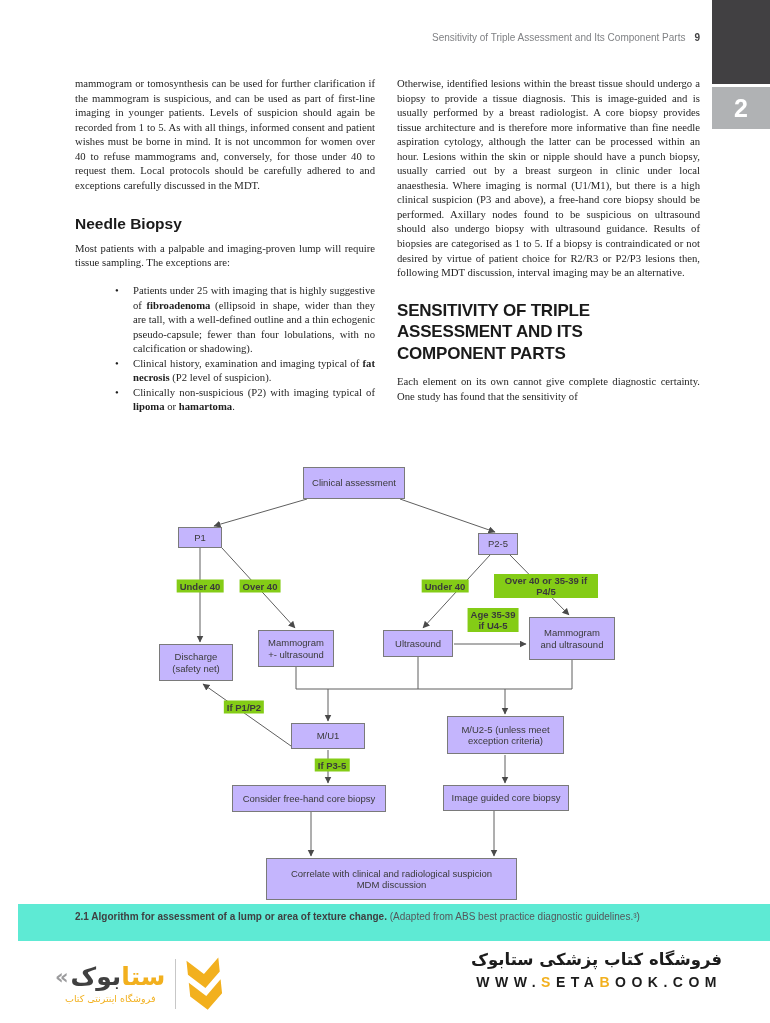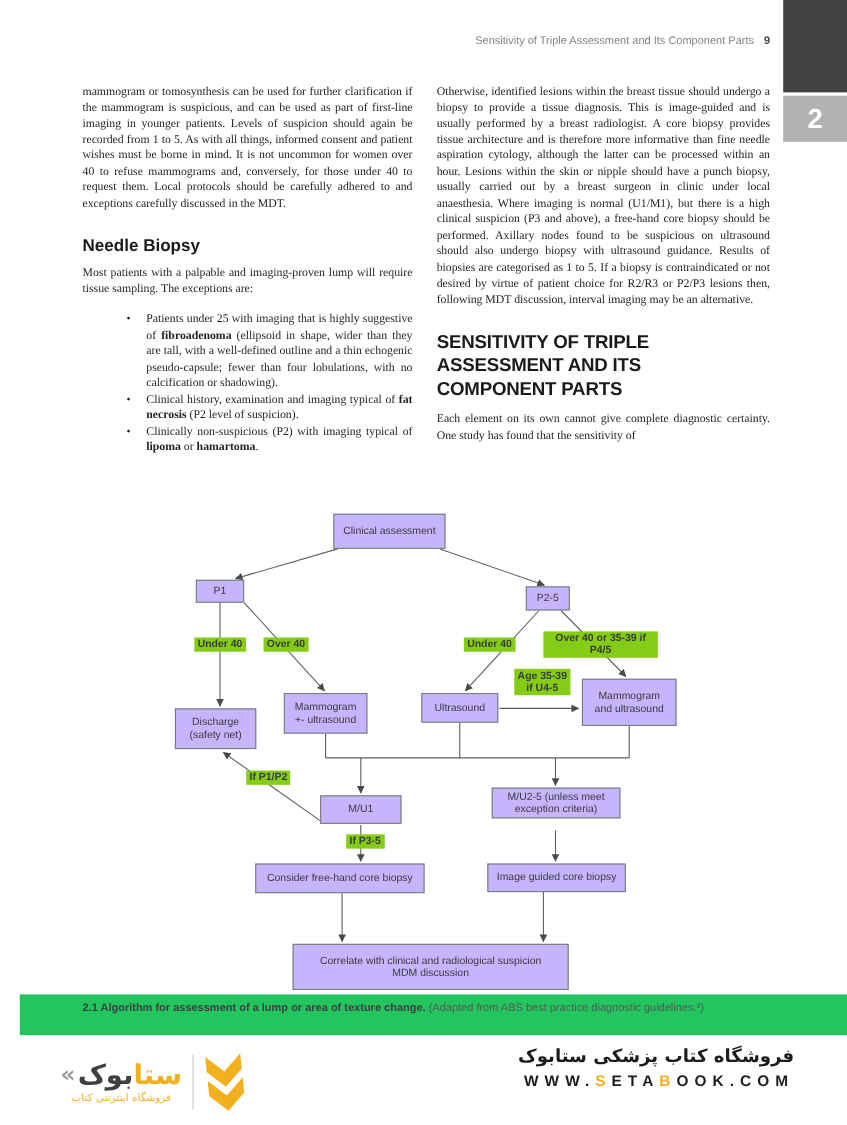--- a/index.html
+++ b/index.html
@@ -36,21 +36,21 @@
     font-family:"Liberation Sans",sans-serif;font-size:9.5px;color:#3a3a3a;}
   .flow svg{position:absolute;left:0;top:0;z-index:1;}
   .fnode{position:absolute;box-sizing:border-box;border:1px solid #7a7a7a;background:#c4b5fd;
     display:flex;align-items:center;justify-content:center;text-align:center;
     white-space:pre-line;line-height:11.5px;z-index:2;padding:1px 2px;}
   .flabel{position:absolute;transform:translate(-50%,-50%);background:#84cc16;
     font-weight:bold;white-space:pre-line;text-align:center;line-height:11px;
     z-index:3;padding:1px 3px;}
 
   
-  .caption-band{position:absolute;left:18px;top:904px;width:752px;height:37px;background:#22c55e;
+  .caption-band{position:absolute;left:18px;top:904px;width:752px;height:37px;background:#5eead4;
     box-sizing:border-box;padding:6px 70px 0 57px;
     font-family:"Liberation Sans",sans-serif;font-size:10px;line-height:13px;
     color:#55565a;text-align:justify;}
   .caption-band .cap-bold{font-weight:bold;color:#3f3f41;}
 
   
   .footer-right{position:absolute;right:48px;top:950px;text-align:right;
     font-family:"DejaVu Sans",sans-serif;}
   .store-fa{font-size:16.5px;font-weight:bold;color:#1c1c1c;direction:rtl;}
   .url{margin-top:5px;font-family:"Liberation Sans",sans-serif;font-weight:bold;
@@ -142,21 +142,21 @@
     <div class="fnode" style="left:108px;top:65px;width:44px;height:21px;">P1</div>
     <div class="fnode" style="left:408px;top:71px;width:40px;height:22px;">P2-5</div>
     <div class="fnode" style="left:89px;top:182px;width:74px;height:37px;">Discharge
 (safety net)</div>
     <div class="fnode" style="left:188px;top:168px;width:76px;height:37px;">Mammogram
 +- ultrasound</div>
     <div class="fnode" style="left:313px;top:168px;width:70px;height:27px;">Ultrasound</div>
     <div class="fnode" style="left:459px;top:155px;width:86px;height:43px;">Mammogram
 and ultrasound</div>
     <div class="fnode" style="left:221px;top:261px;width:74px;height:26px;">M/U1</div>
-    <div class="fnode" style="left:377px;top:254px;width:117px;height:28px;">M/U2-5 (unless meet
+    <div class="fnode" style="left:377px;top:254px;width:117px;height:38px;">M/U2-5 (unless meet
 exception criteria)</div>
     <div class="fnode" style="left:162px;top:323px;width:154px;height:27px;">Consider free-hand core biopsy</div>
     <div class="fnode" style="left:373px;top:323px;width:126px;height:26px;">Image guided core biopsy</div>
     <div class="fnode" style="left:196px;top:396px;width:251px;height:42px;">Correlate with clinical and radiological suspicion
 MDM discussion</div>
 
     <div class="flabel" style="left:130px;top:124px;">Under 40</div>
     <div class="flabel" style="left:190px;top:124px;">Over 40</div>
     <div class="flabel" style="left:375px;top:124px;">Under 40</div>
     <div class="flabel" style="left:476px;top:124px;">Over 40 or 35-39 if P4/5</div>

